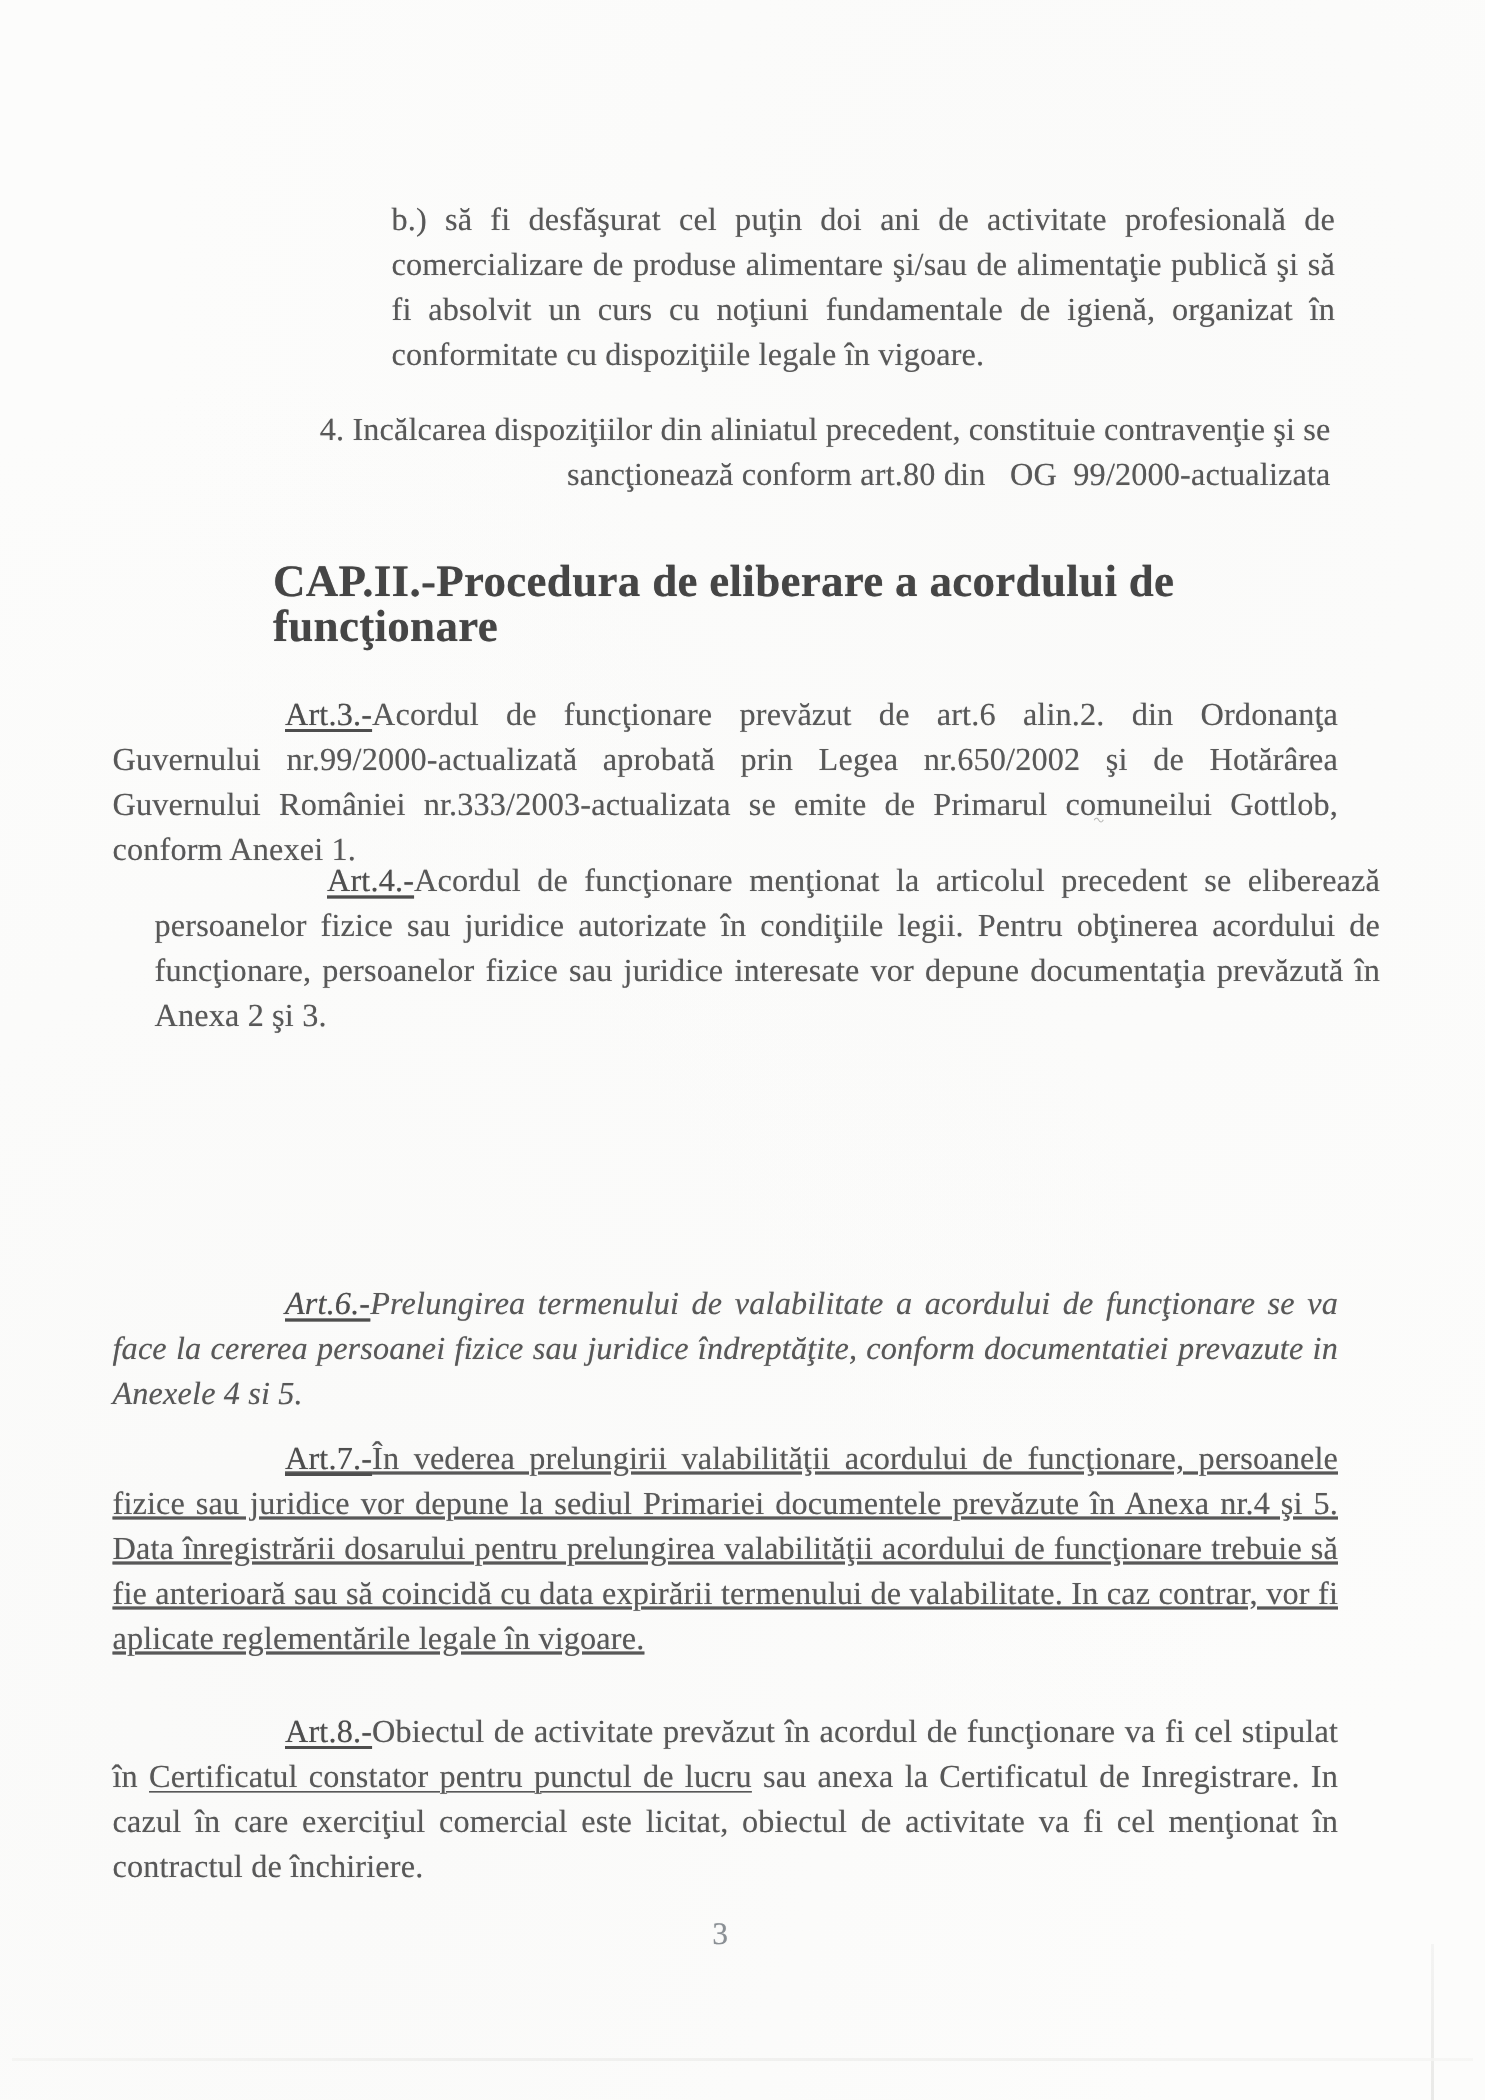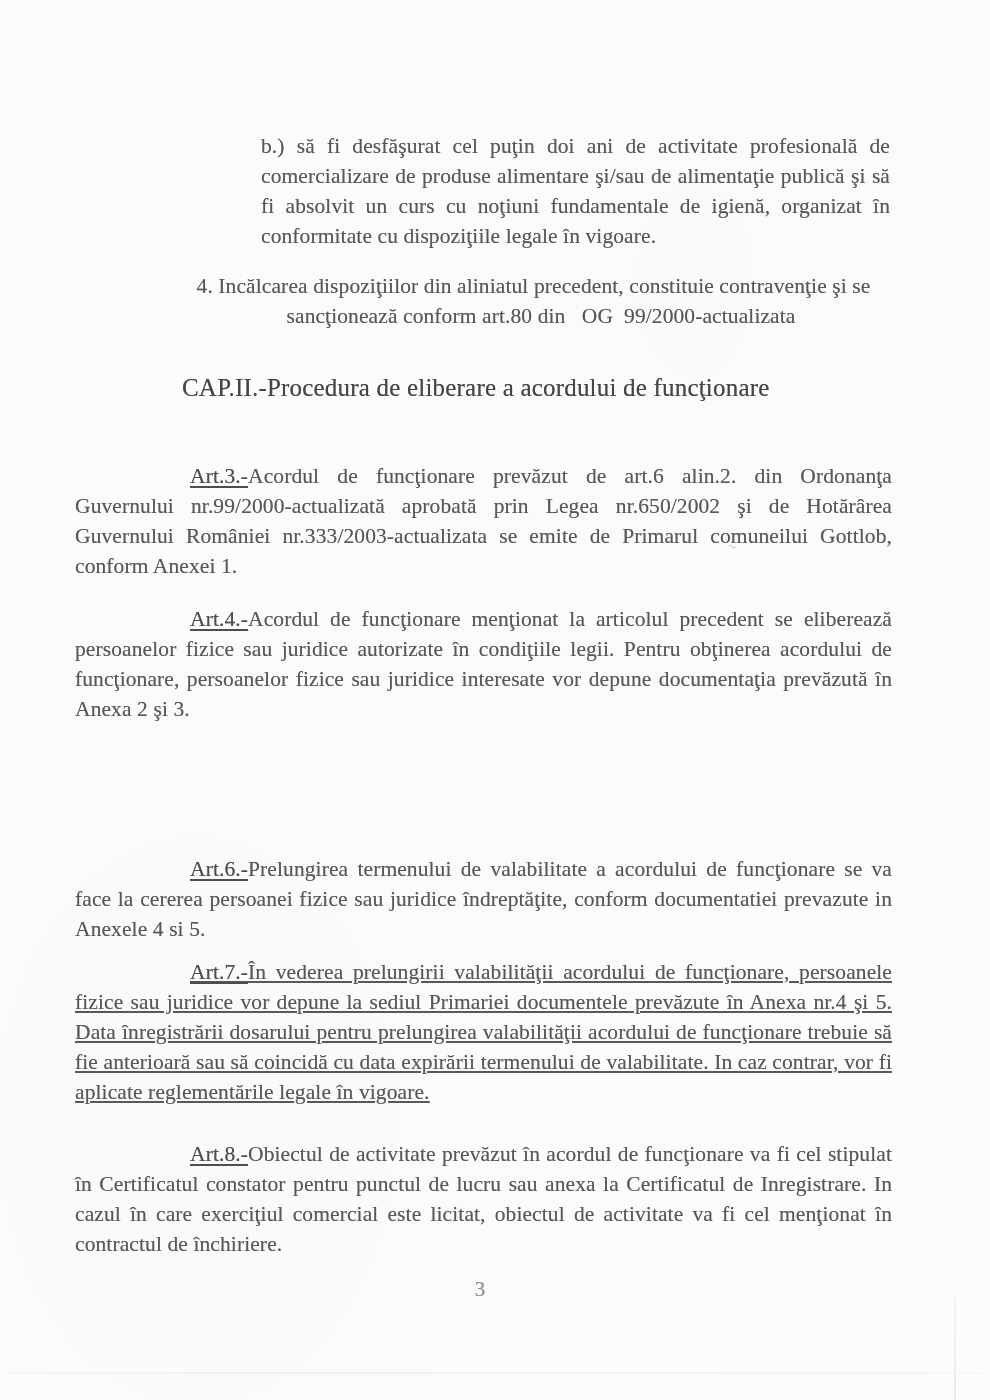--- a/index.html
+++ b/index.html
@@ -26,49 +26,50 @@
   .para {
     margin: 0;
     text-align: justify;
     text-shadow: 0 0 0.5px rgba(88,88,88,0.55);
     letter-spacing: 0.1px;
   }
   
   .block-b { top: 131px; left: 261px; width: 629px; }
   
   .block-4 { top: 271px; left: 195px; width: 692px; }
-  .block-4 .para { text-align: center; text-indent: -15px; white-space: pre-wrap; }
+  .block-4 .para { text-align: right; text-indent: -15px; white-space: pre-wrap; }
   
   .block-heading { top: 373px; left: 182px; width: 740px; }
   .heading {
     margin: 0;
-    font-size: 25px;
-    font-weight: normal;
+    font-size: 30px;
+    font-weight: bold;
     color: #454545;
     letter-spacing: 0.2px;
     text-shadow: 0 0 0.5px rgba(60,60,60,0.6);
   }
   
   .col { left: 75px; width: 817px; }
   .block-art3 { top: 461px; }
-  .block-art4 { top: 604px; }
+  .block-art4 { top: 572px; margin-left: 28px; }
   .block-art5 { top: 717px; }
-  .block-art6 { top: 854px; }
+  .block-art6 { top: 854px; font-style: italic; }
   .block-art7 { top: 957px; text-decoration: underline; }
   .block-art8 { top: 1139px; }
   .article { text-indent: 115px; }
   .article-cont { text-indent: 60px; }
   .art-label {
     color: #4e4e4e;
     text-decoration: underline;
     text-decoration-thickness: 1.6px;
     text-underline-offset: 3px;
     text-shadow: 0 0 0.5px rgba(70,70,70,0.65);
   }
   .inline-underline {
+    text-decoration: underline;
     text-decoration-thickness: 1.4px;
     text-underline-offset: 3px;
   }
   .page-number {
     position: absolute;
     top: 1274px;
     left: 0;
     width: 960px;
     text-align: center;
     color: #8a8f94;

